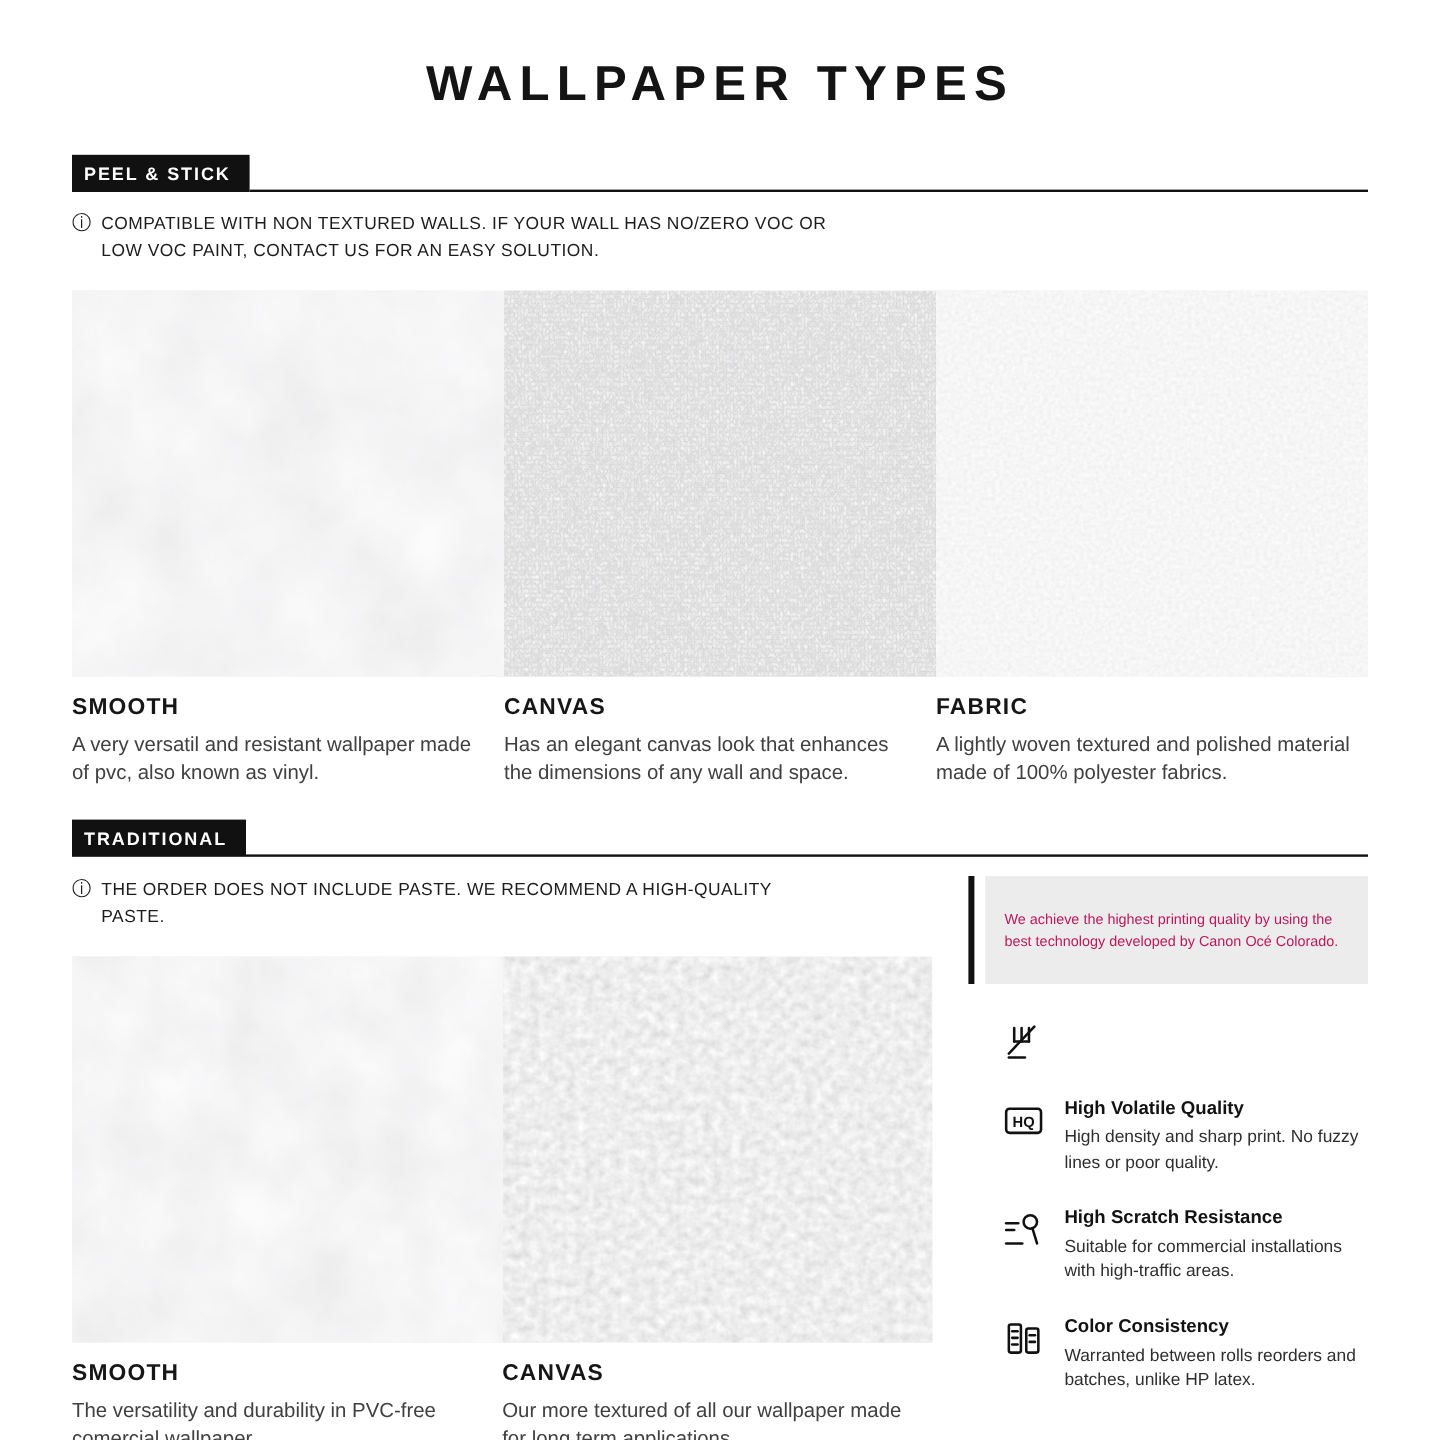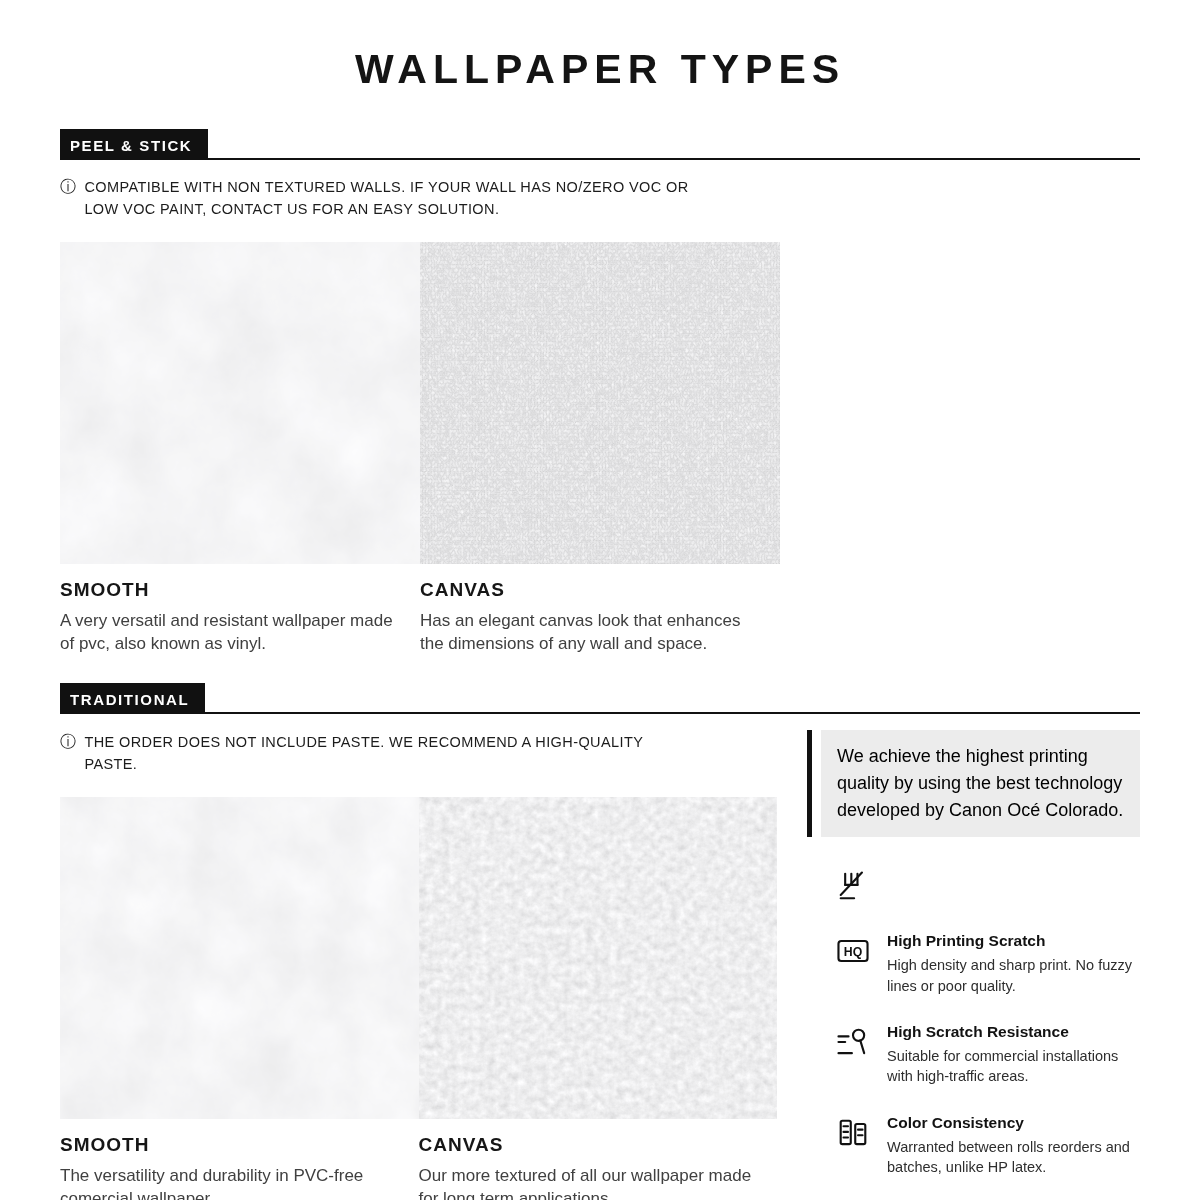--- a/index.html
+++ b/index.html
@@ -49,21 +49,21 @@
   
   .section-traditional{margin-top:28px;}
   .traditional-body{display:grid;grid-template-columns:717px 1fr;column-gap:30px;margin-top:14px;}
   .traditional-left .note{margin-top:4px;}
   
   .quality-panel{padding-top:2px;}
   .quote{display:flex;margin-bottom:30px;}
   .quote-bar{width:5px;background:var(--primary,#111);flex:none;margin-right:9px;}
   .quote-text{
     flex:1;background:var(--quote-bg,#ececec);margin:0;
-    padding:13px 16px;font-size:18px;line-height:1.5;color:#000000;
+    padding:27px 16px;font-size:12px;line-height:1.5;color:#be185d;
   }
   .features{display:flex;flex-direction:column;gap:27px;padding-left:27px;}
   .feature{display:flex;gap:15px;align-items:flex-start;}
   .ficon{width:38px;height:38px;flex:none;}
   .ficon svg{width:38px;height:38px;display:block;}
   .ftext h4{margin:0 0 5px;font-size:15.5px;font-weight:700;color:#121212;}
   .ftext p{margin:0;font-size:14.5px;line-height:1.4;color:#2e2e2e;max-width:255px;}
   .defs-holder{position:absolute;width:0;height:0;overflow:hidden;}
 </style>
 </head>
@@ -157,20 +157,31 @@
           <svg preserveAspectRatio="none">
               <rect width="100%" height="100%" filter="url(#tex-canvas)"></rect>
             </svg>
         </div>
         <figcaption>
           <h3 class="card-title">CANVAS</h3>
           <p class="card-desc">Has an elegant canvas look that enhances the dimensions of any wall and space.</p>
         </figcaption>
       </figure>
 
+      <figure class="card">
+        <div class="swatch">
+          <svg preserveAspectRatio="none">
+              <rect width="100%" height="100%" filter="url(#tex-fabric)"></rect>
+            </svg>
+        </div>
+        <figcaption>
+          <h3 class="card-title">FABRIC</h3>
+          <p class="card-desc">A lightly woven textured and polished material made of 100% polyester fabrics.</p>
+        </figcaption>
+      </figure>
     </div>
   </section>
 
   <section class="section section-traditional">
     <div class="section-header">
       <span class="badge">TRADITIONAL</span>
       <span class="rule"></span>
     </div>
 
     <div class="traditional-body">
@@ -229,21 +240,21 @@
           </div>
 
           <div class="feature">
             <span class="ficon">
               <svg viewBox="0 0 34 34" fill="none" stroke="#111" stroke-width="1.9">
                 <rect x="4" y="8" width="26" height="18" rx="2.5"></rect>
                 <text x="17" y="21.5" text-anchor="middle" font-size="11" font-weight="bold" fill="#111" stroke="none" font-family="'Liberation Sans',sans-serif">HQ</text>
               </svg>
             </span>
             <div class="ftext">
-              <h4>High Printing Scratch</h4>
+              <h4>High Volatile Quality</h4>
               <p>High density and sharp print. No fuzzy lines or poor quality.</p>
             </div>
           </div>
 
           <div class="feature">
             <span class="ficon">
               <svg viewBox="0 0 34 34" fill="none" stroke="#111" stroke-width="1.9" stroke-linecap="round">
                 <path d="M4 12 H13"></path>
                   <path d="M4 17 H10"></path>
                 <circle cx="22" cy="11" r="5"></circle>

